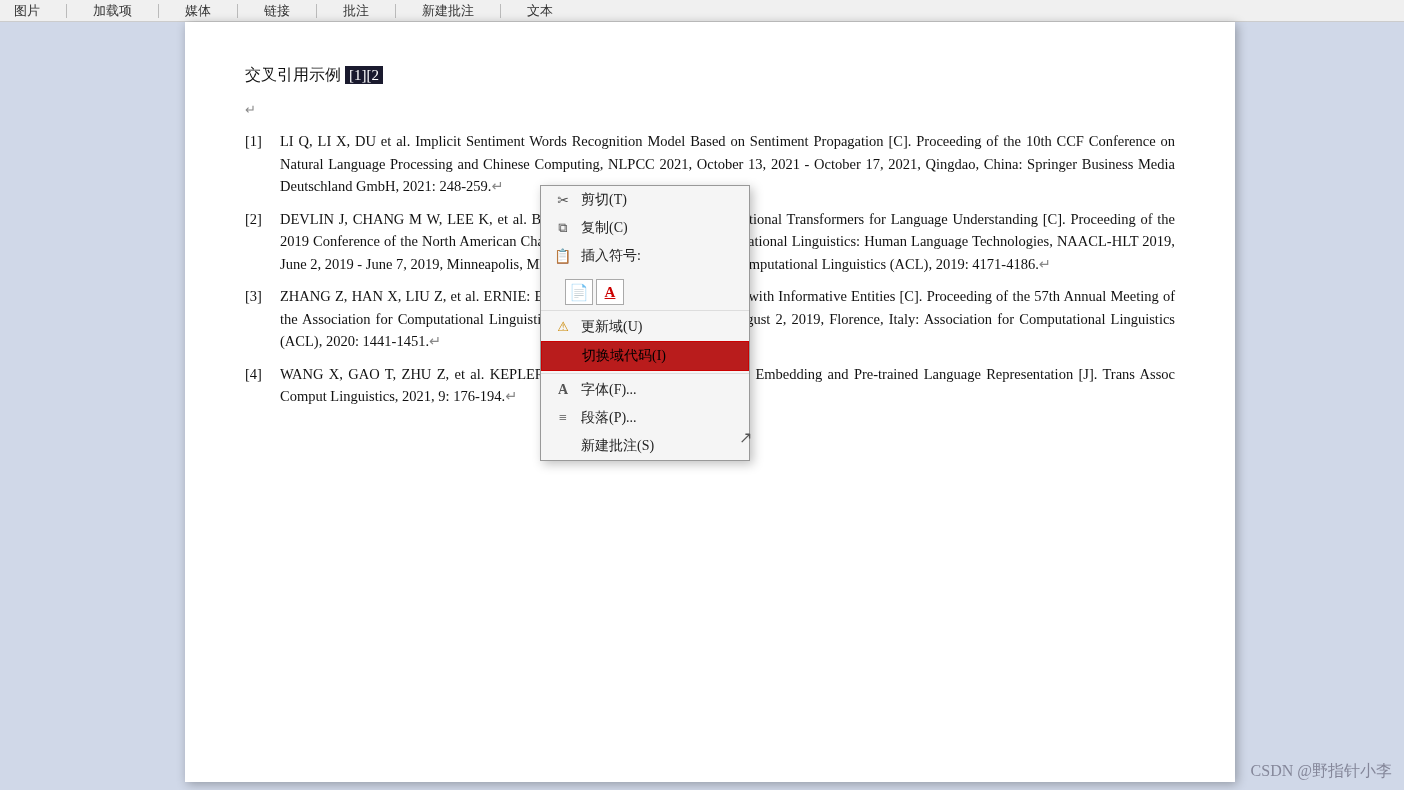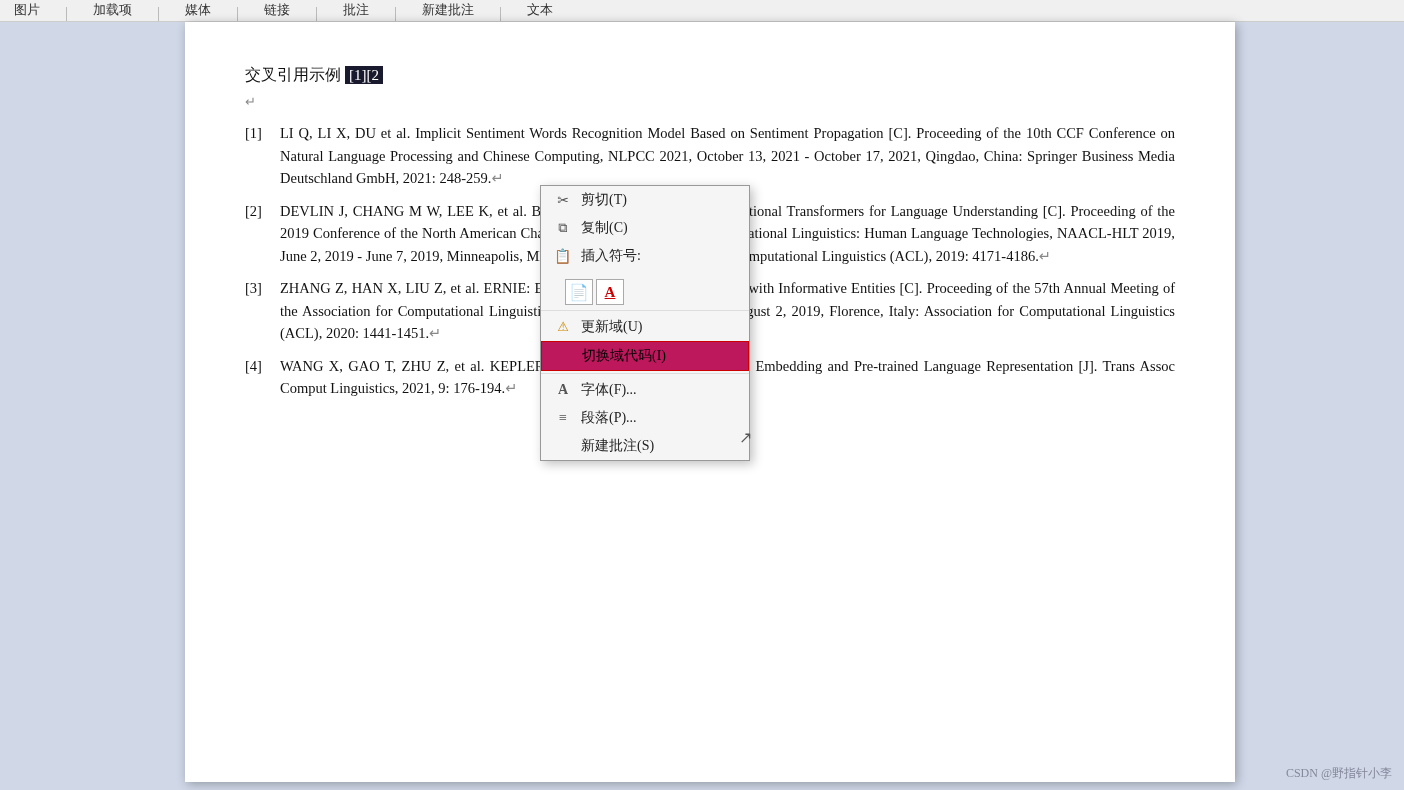--- a/index.html
+++ b/index.html
@@ -15,21 +15,21 @@
     
     .top-menubar {
       position: absolute;
       top: 0;
       left: 0;
       width: 100%;
       height: 22px;
       background: #f0f0f0;
       border-bottom: 1px solid #ccc;
       display: flex;
-      align-items: flex-end;
+      align-items: center;
       padding: 0 8px;
       gap: 20px;
     }
     .menu-item {
       font-size: 13px;
       color: #333;
       cursor: pointer;
       padding: 2px 6px;
     }
     .menu-sep {
@@ -126,21 +126,21 @@
       padding: 40px 60px;
       font-size: 15px;
       line-height: 1.6;
       color: #111;
       overflow: hidden;
     }
 
     .doc-title {
       font-size: 16px;
       font-weight: normal;
-      margin-bottom: 4px;
+      margin-bottom: 12px;
     }
     .title-highlight {
       background: #1a1a2e;
       color: #fff;
       padding: 1px 4px;
       font-size: 15px;
     }
     .ref-list {
       list-style: none;
       padding: 0;
@@ -175,21 +175,21 @@
     .ctx-item {
       display: flex;
       align-items: center;
       padding: 5px 12px;
       cursor: pointer;
       color: #222;
       gap: 8px;
       position: relative;
     }
     .ctx-item.highlighted {
-      background: #be185d;
+      background: #b91c1c;
       border: 1px solid #cc0000;
       color: #000;
     }
     .ctx-icon {
       width: 20px;
       text-align: center;
       font-size: 14px;
       color: #555;
     }
     .ctx-label {
@@ -199,21 +199,21 @@
       height: 1px;
       background: #ddd;
       margin: 2px 0;
     }
 
     
     .watermark {
       position: absolute;
       bottom: 8px;
       right: 12px;
-      font-size: 12px;
+      font-size: 16px;
       color: rgba(100,100,120,0.7);
     }
 
     
     .paste-options {
       display: flex;
       gap: 3px;
       padding: 3px 12px;
     }
     .paste-opt-btn {

